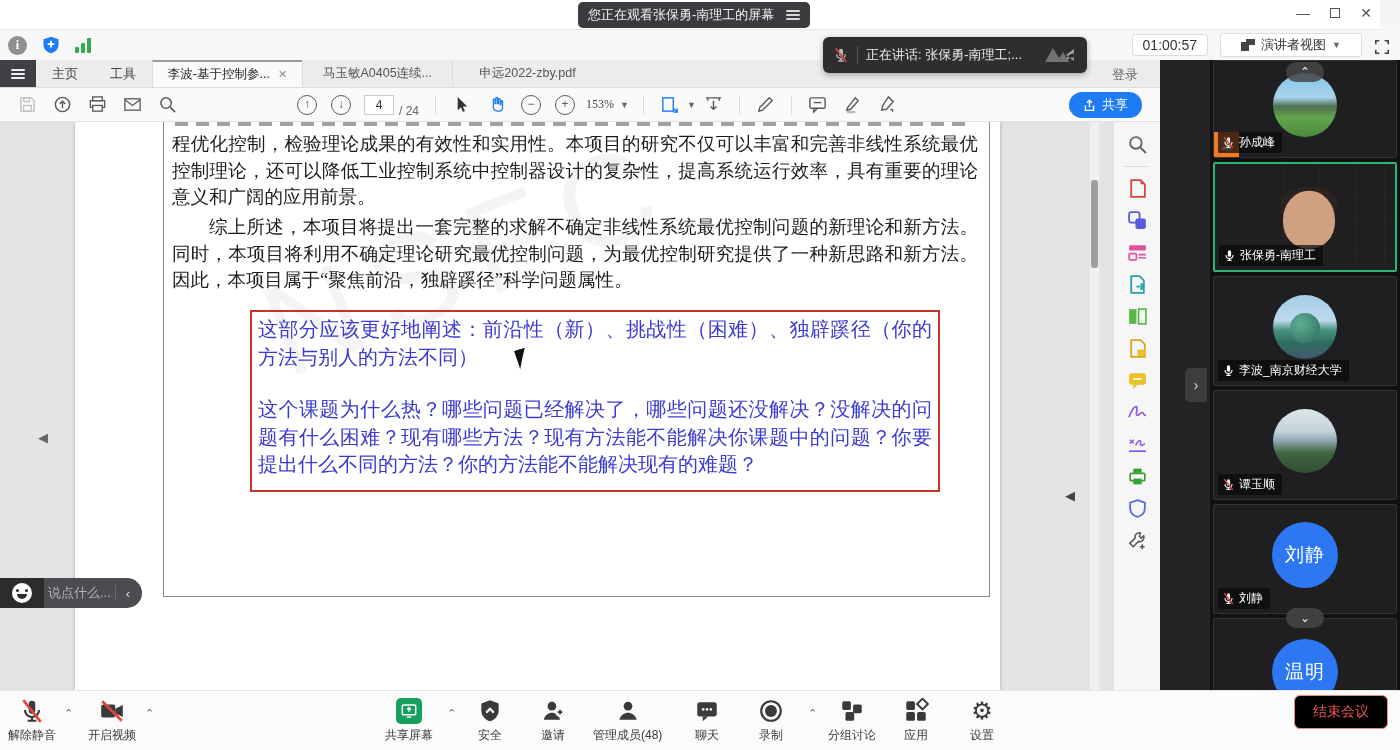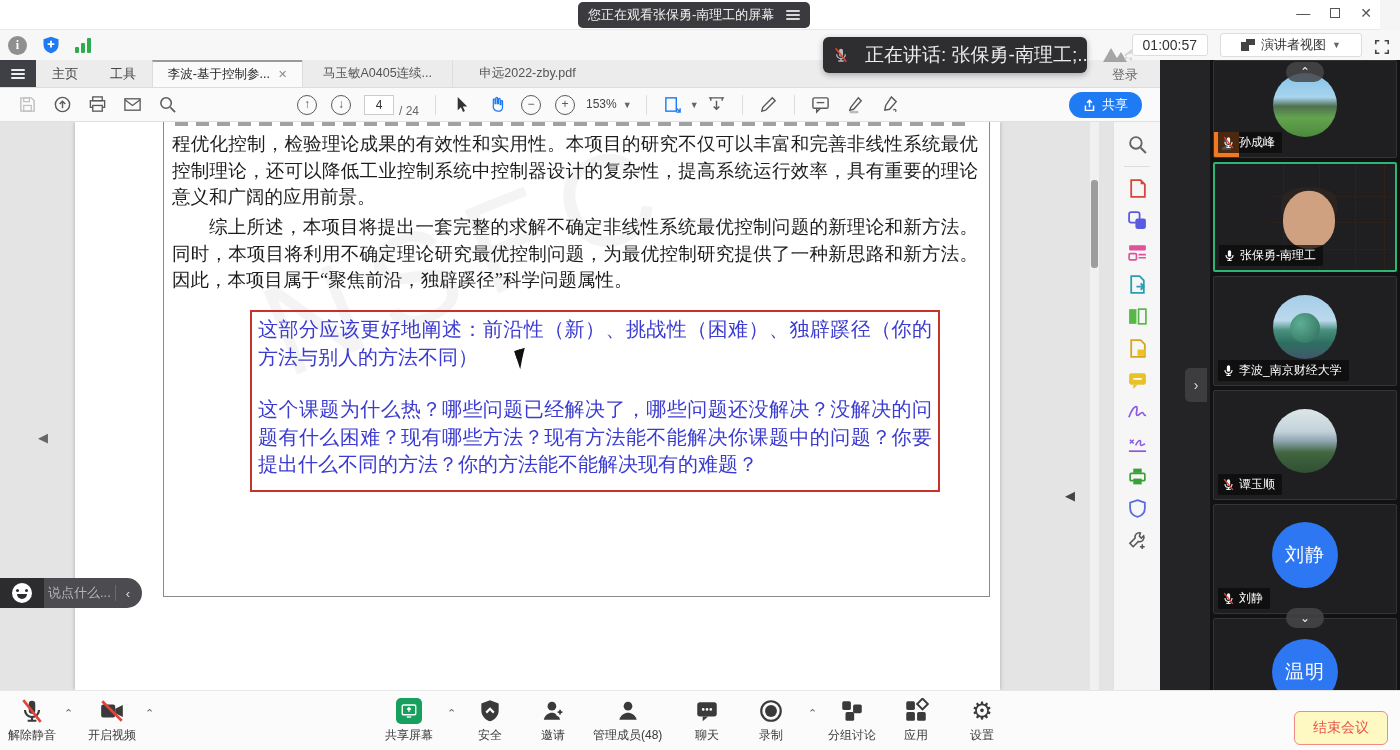--- a/index.html
+++ b/index.html
@@ -29,42 +29,42 @@
   .view-box { background:#fff; border:1px solid #ddd; border-radius:3px; padding:2px 20px; font-size:13px; color:#333; display:flex; align-items:center; gap:6px; }
   .view-icon { display:inline-block; position:relative; width:14px; height:12px; }
   .view-icon::before { content:""; position:absolute; left:0; top:3px; width:8px; height:9px; background:#444; }
   .view-icon::after { content:""; position:absolute; left:5px; top:0; width:9px; height:6px; background:#444; }
   .caret-down { font-size:9px; color:#666; }
   .fullscreen-ic { width:16px; height:16px; margin-top:3px; }
 
   
   .speaking-pill { position:absolute; top:37px; left:823px; width:264px; height:36px; background:#2e2e30; border-radius:6px; display:flex; align-items:center; padding:0 10px; gap:8px; z-index:40; box-shadow:0 2px 6px rgba(0,0,0,.3); }
   .speaking-pill .divider { width:1px; height:18px; background:#555; }
-  .speaking-pill .txt { color:#ececec; font-size:19px; white-space:nowrap; flex:1; }
+  .speaking-pill .txt { color:#ececec; font-size:13px; white-space:nowrap; flex:1; }
   .pill-deco { display:flex; align-items:center; gap:2px; opacity:.75; }
 
   
   .pdf-app { position:absolute; top:60px; left:0; width:1160px; height:630px; background:#e9e9e9; }
   .pdf-tabbar { position:absolute; top:0; left:0; width:100%; height:28px; background:#ececec; display:flex; align-items:stretch; border-bottom:1px solid #dcdcdc; }
   .pdf-menu-box { width:36px; background:#3f3f46; display:flex; align-items:center; justify-content:center; }
   .pdf-menu-box .hamburger div { background:#eee; }
   .pdf-tab { font-size:13px; color:#444; padding:0 16px; display:flex; align-items:center; cursor:default; }
   .doc-tab { font-size:12.5px; color:#555; padding:0 14px; display:flex; align-items:center; gap:8px; border-left:1px solid #ddd; min-width:150px; justify-content:center; }
   .doc-tab.active { background:#fafafa; color:#222; border-top:2px solid #9a9a9a; }
   .tab-close { color:#888; font-size:11px; }
   .pdf-login { position:absolute; right:22px; top:6px; font-size:13px; color:#666; }
 
   .pdf-toolbar { position:absolute; top:28px; left:0; width:100%; height:34px; background:#fafafa; border-bottom:1px solid #e0e0e0; display:flex; align-items:center; padding-left:10px; }
   .tb-ic { width:19px; height:19px; color:#5a5a5a; margin:0 8px; flex:none; }
   .tb-ic.disabled { color:#c0c0c0; }
   .tb-sep { width:1px; height:20px; background:#ddd; margin:0 8px; flex:none; }
   .circle-btn { width:20px; height:20px; border:1.6px solid #5a5a5a; border-radius:50%; color:#5a5a5a; font-size:12px; line-height:17px; text-align:center; margin:0 7px; flex:none; }
   .page-input { width:30px; height:20px; border:1px solid #ccc; background:#fff; font-size:12px; color:#333; text-align:center; line-height:19px; margin-left:6px; }
   .page-total { font-size:12px; color:#666; margin:12px 8px 0 5px; }
-  .zoom-val { font-size:12px; color:#444; border-bottom:1px solid transparent; margin-left:4px; }
+  .zoom-val { font-size:12px; color:#444; border-bottom:1px solid transparent; margin-left:4px;font-family:Liberation Serif, serif; }
   .share-btn { position:absolute; right:18px; top:4px; background:#1f7bf4; color:#fff; border:none; border-radius:13px; height:26px; padding:0 14px; font-size:13px; display:flex; align-items:center; gap:6px; }
 
   
   .doc-viewport { position:absolute; top:62px; left:0; width:1113px; height:568px; background:#e4e4e4; overflow:hidden; }
   .page { position:absolute; left:75px; top:0; width:925px; height:568px; background:#fff; box-shadow:0 0 4px rgba(0,0,0,.25); }
   .cell { position:absolute; left:88px; top:-5px; width:827px; height:480px; border-left:1px solid #8a8a8a; border-right:1px solid #8a8a8a; border-bottom:1px solid #8a8a8a; }
   .clip-line { position:absolute; top:0; left:100px; width:790px; height:4px; overflow:hidden;
     background:repeating-linear-gradient(90deg,#555 0 13px,transparent 13px 21px); opacity:.55; }
   .doc-text { position:absolute; left:97px; width:806px; font-family:"Liberation Serif","DejaVu Serif",serif; font-size:18.5px; line-height:26.5px; color:#1c1c1c; text-align:justify; }
   .p1 { top:9px; }
@@ -124,21 +124,21 @@
   .chat-pill .divider { width:1px; height:16px; background:#6a6a6a; }
   .chat-collapse { color:#ddd; font-size:13px; padding:0 12px 0 10px; }
 
   
   .bottom-bar { position:absolute; left:0; top:690px; width:1400px; height:60px; background:#fbfbfb; border-top:1px solid #e6e6e6; }
   .bb-item { position:absolute; top:7px; display:flex; flex-direction:column; align-items:center; gap:3px; color:#3a3a3a; }
   .bb-item .lbl { font-size:12px; white-space:nowrap; }
   .bb-ic { width:26px; height:26px; }
   .bb-chev { position:absolute; top:16px; font-size:11px; color:#666; }
   .green-tile { width:26px; height:26px; background:#17a05d; border-radius:5px; display:flex; align-items:center; justify-content:center; }
-  .end-btn { position:absolute; right:12px; top:20px; height:34px; padding:0 18px; background:#fef9c3; border:1px solid #ef8a84; border-radius:6px; color:#e8564e; font-size:14px; }
+  .end-btn { position:absolute; right:12px; top:4px; height:34px; padding:0 18px; background:#000000; border:1px solid #ef8a84; border-radius:6px; color:#e8564e; font-size:14px; }
   .gear-glyph { font-size:24px; line-height:26px; color:#3a3a3a; }
 </style>
 </head>
 <body>
 
 <div class="screen">
 
   <div class="titlebar">
     <div class="watch-pill">
       <span class="txt">您正在观看张保勇-南理工的屏幕</span>

